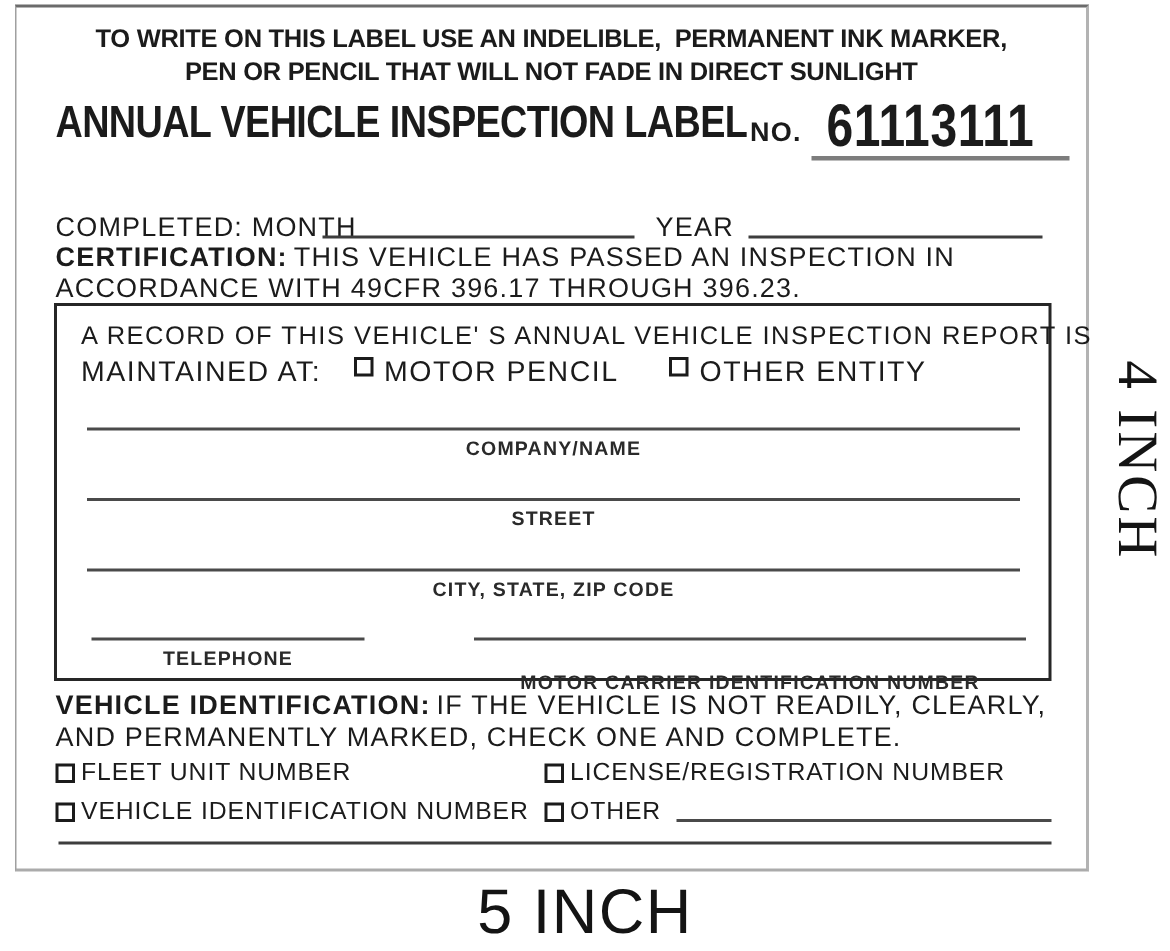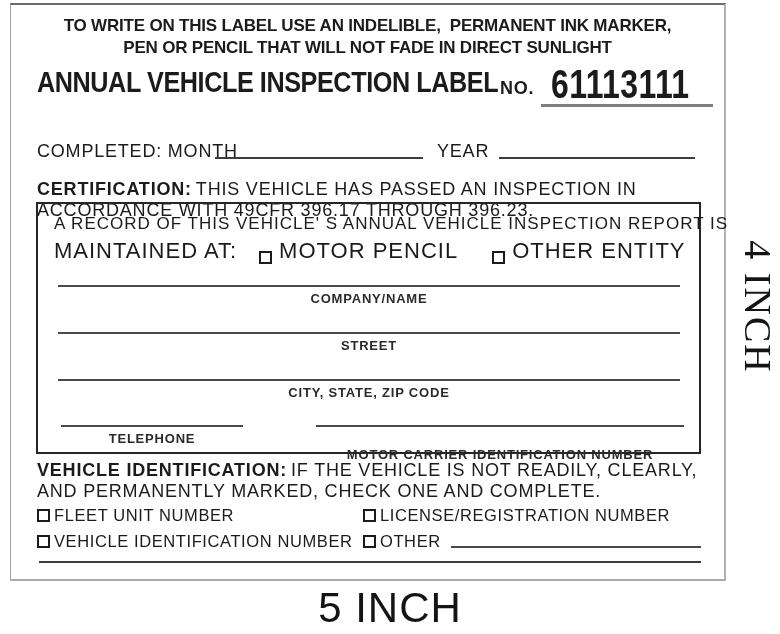--- a/index.html
+++ b/index.html
@@ -29,30 +29,30 @@
   .serial-underline { position:absolute; left:530px; top:99px; width:172px; height:3px;
                       background:#7d7d7d; }
 
   .body-text { font-size:18px; letter-spacing:0.8px; }
   .completed-label { position:absolute; left:26px; top:136px; }
   .fill-line { background:#3d3d3d; height:2px; position:absolute; }
   .month-line { left:204px; top:152px; width:208px; }
   .year-label { position:absolute; left:426px; top:136px; }
   .year-line { left:488px; top:152px; width:196px; }
 
-  .cert { position:absolute; left:26px; top:174px; width:668px; line-height:20.5px; }
+  .cert { position:absolute; left:26px; top:156px; width:668px; line-height:20.5px; }
   .bold-head { font-weight:700; margin-right:4px; }
 
   
   .record-box { position:absolute; left:25px; top:197px; width:665px; height:252px;
                 border:2px solid #262626; }
   .rb-line1 { position:absolute; left:16px; top:10px; font-size:17px; letter-spacing:1px;
               white-space:pre; }
-  .rb-line2 { position:absolute; left:16px; top:34px; font-size:22px; letter-spacing:1px;
-              display:flex; align-items:flex-end; }
+  .rb-line2 { position:absolute; left:16px; top:34px; font-size:19px; letter-spacing:1px;
+              display:flex; align-items:flex-start; }
   .rb-line2 .gap1 { width:22px; } .rb-line2 .gap2 { width:34px; }
   .cb { display:inline-block; width:13px; height:13px; border:2px solid #1b1b1b;
         background:#fff; flex:none; vertical-align:-1px; }
   .rb-line2 .cb { margin-right:7px; }
 
   .field-line { position:absolute; left:20px; width:622px; height:2px; background:#4a4a4a; }
   .field-label { position:absolute; left:20px; width:622px; text-align:center;
                  font-weight:700; font-size:13px; letter-spacing:0.8px; color:#2a2a2a; }
   .f1-line { top:81px; }  .f1-label { top:87px; }
   .f2-line { top:128px; } .f2-label { top:134px; }

